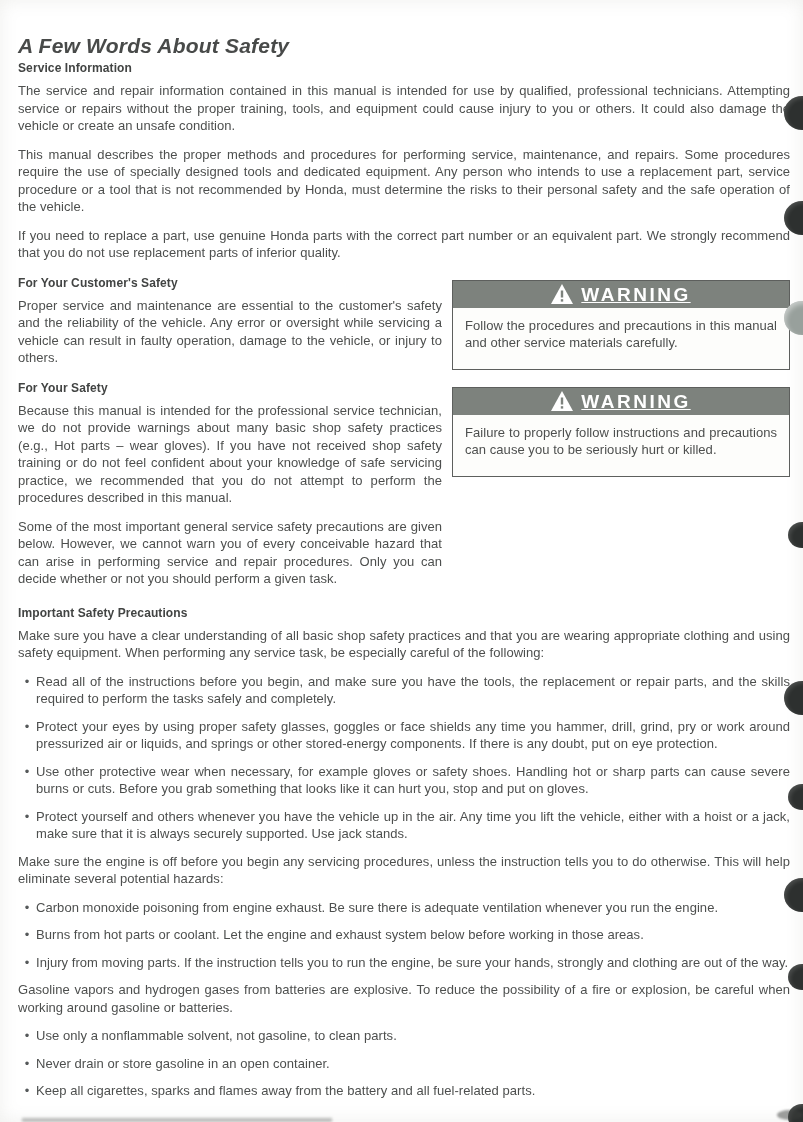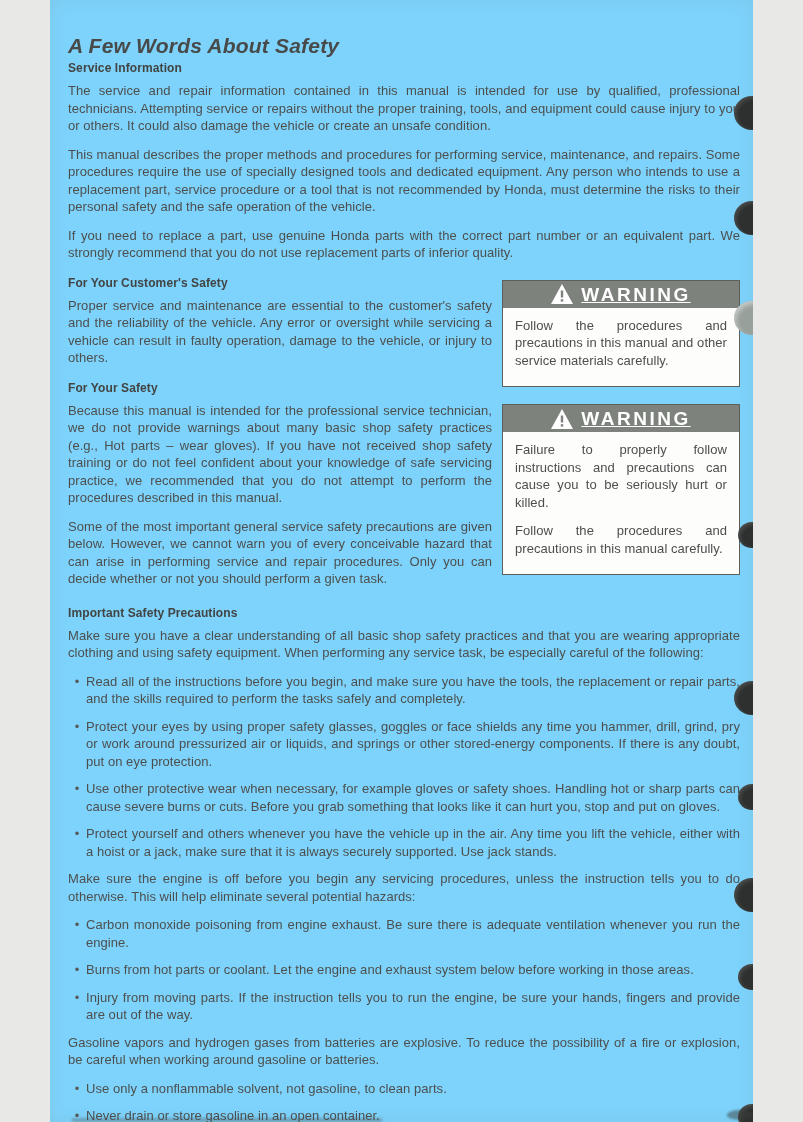--- a/index.html
+++ b/index.html
@@ -1,20 +1,20 @@
 <!DOCTYPE html>
 <html><head>
 <meta charset="utf-8">
 <style>
   html,body{margin:0;padding:0;background:#e8e8e6;}
   .page{
     position:relative;
-    width:703px;height:1122px;
+    width:803px;height:1122px;
     margin:0 auto;
-    background:#7dd3fc;
+    background:#ffffff;
     box-shadow:inset 0 0 18px rgba(120,120,110,0.12);
     overflow:hidden;
     font-family:"Liberation Sans", sans-serif;
     color:#4d4f4e;
     box-sizing:border-box;
     padding:34px 13px 0 18px;
   }
   .page-title{
     font-size:21px;font-weight:bold;font-style:italic;
     color:#484a49;margin:0;line-height:24px;letter-spacing:0.2px;
@@ -117,21 +117,20 @@
         <div class="warning-band">
           <svg class="warning-tri" width="22" height="20" viewBox="0 0 22 20">
             <path d="M11 0 L22 20 L0 20 Z" fill="#ffffff"></path>
             <rect x="9.8" y="6.5" width="2.4" height="7" fill="#7d827d"></rect>
             <rect x="9.8" y="15.2" width="2.4" height="2.4" fill="#7d827d"></rect>
           </svg>
           <span class="warning-label">WARNING</span>
         </div>
         <div class="warning-body">
           <p class="body-p">Failure to properly follow instructions and precautions can cause you to be seriously hurt or killed.</p>
-          <p class="body-p">Follow the procedures and precautions in this manual carefully.</p>
         </div>
       </div>
     </div>
   </div>
 
   <div class="section">
     <h2 class="h-sub">Important Safety Precautions</h2>
     <p class="body-p">Make sure you have a clear understanding of all basic shop safety practices and that you are wearing appropriate clothing and using safety equipment. When performing any service task, be especially careful of the following:</p>
 
     <div class="bullet-list">
@@ -159,21 +158,21 @@
       <div class="bullet-row">
         <span class="bullet-marker">•</span>
         <span class="bullet-text">Carbon monoxide poisoning from engine exhaust. Be sure there is adequate ventilation whenever you run the engine.</span>
       </div>
       <div class="bullet-row">
         <span class="bullet-marker">•</span>
         <span class="bullet-text">Burns from hot parts or coolant. Let the engine and exhaust system below before working in those areas.</span>
       </div>
       <div class="bullet-row">
         <span class="bullet-marker">•</span>
-        <span class="bullet-text">Injury from moving parts. If the instruction tells you to run the engine, be sure your hands, fingers and provide are out of the way.</span>
+        <span class="bullet-text">Injury from moving parts. If the instruction tells you to run the engine, be sure your hands, strongly and clothing are out of the way.</span>
       </div>
     </div>
 
     <p class="body-p">Gasoline vapors and hydrogen gases from batteries are explosive. To reduce the possibility of a fire or explosion, be careful when working around gasoline or batteries.</p>
 
     <div class="bullet-list">
       <div class="bullet-row">
         <span class="bullet-marker">•</span>
         <span class="bullet-text">Use only a nonflammable solvent, not gasoline, to clean parts.</span>
       </div>

